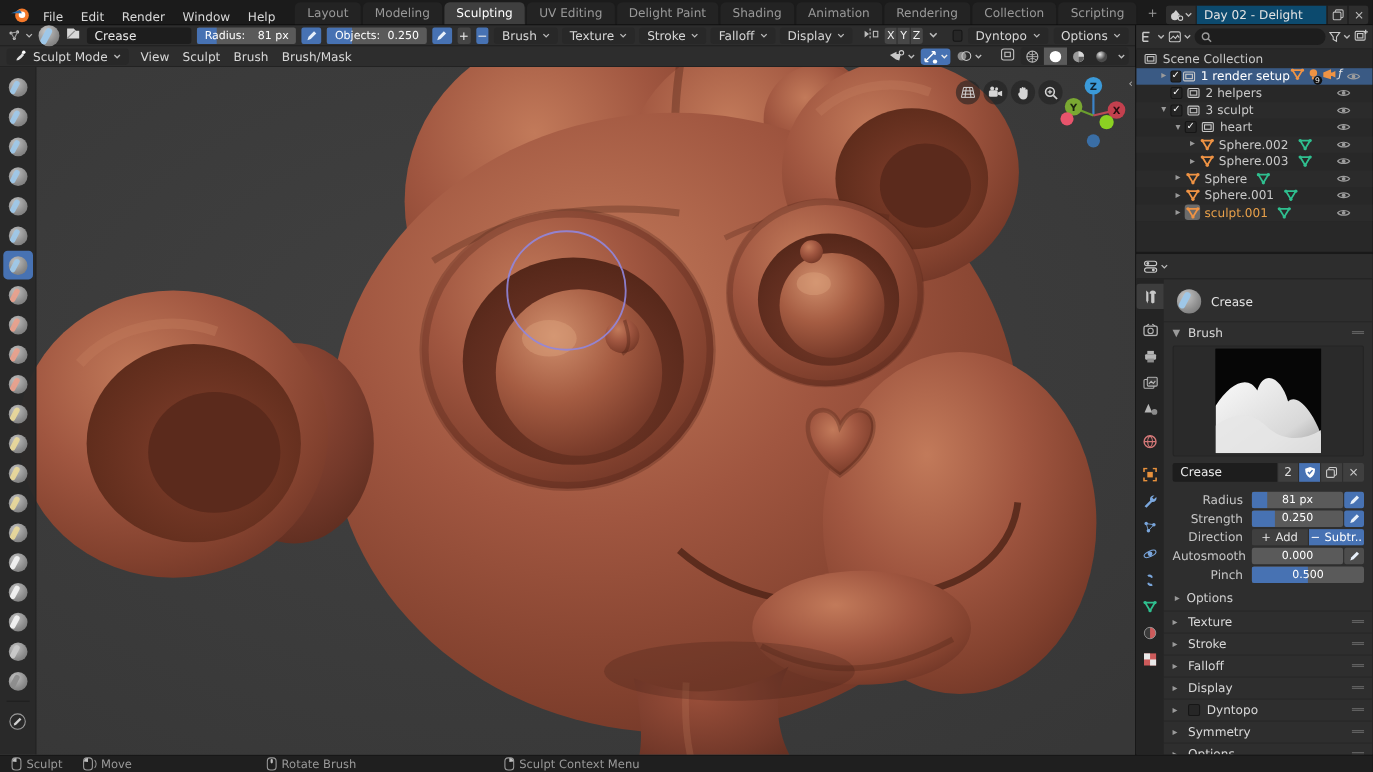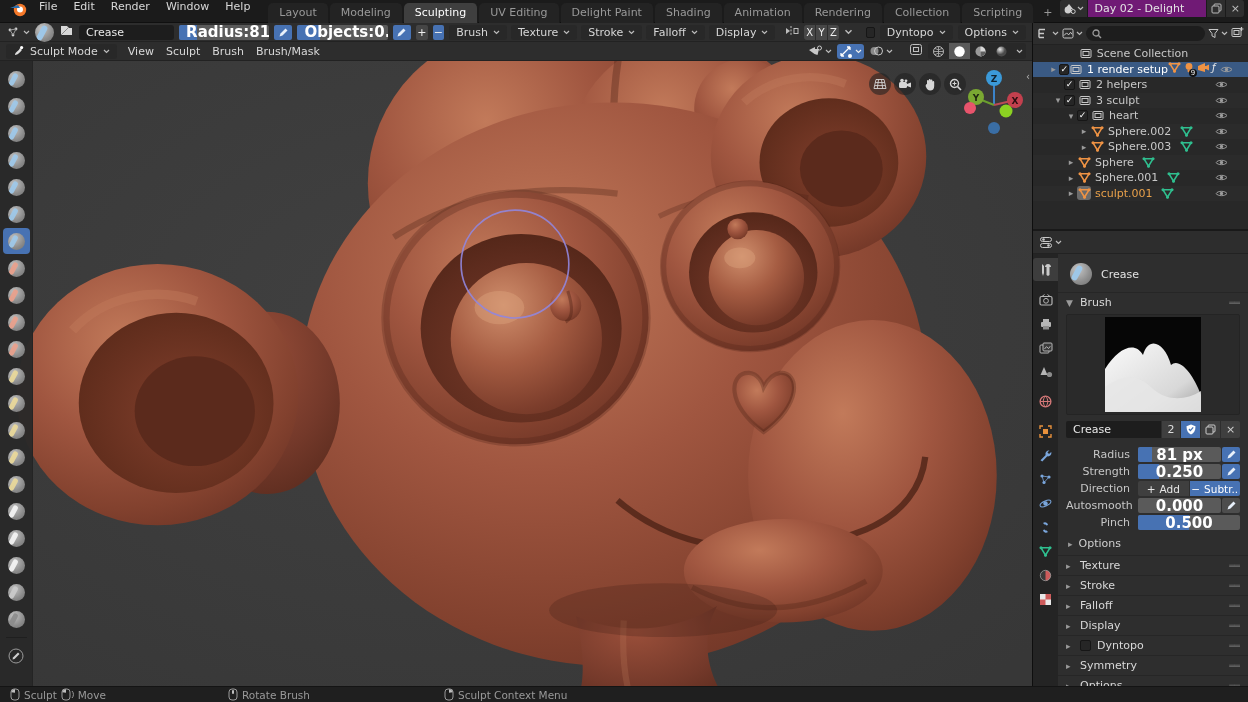--- a/index.html
+++ b/index.html
@@ -1,39 +1,39 @@
 <!DOCTYPE html>
 <html><head>
 <meta charset="utf-8">
 <style>
   * { margin:0; padding:0; box-sizing:border-box; user-select:none; }
   html,body { background:#111; }
   #app{ width:1248px; height:702px; position:relative; overflow:hidden;
         font-family:"DejaVu Sans","Liberation Sans",sans-serif; font-size:11px; color:#cfcfcf; background:#1b1b1b;}
   
-  #topbar{height:23px; display:flex; align-items:flex-start; background:#1b1b1b; border-bottom:1px solid #101010; padding:0 6px;}
+  #topbar{height:23px; display:flex; align-items:flex-end; background:#1b1b1b; border-bottom:1px solid #101010; padding:0 6px;}
   .logo{width:18px;height:18px;margin:0 4px;display:flex;align-items:center;justify-content:center;}
   .menu-item{padding:2px 8px;color:#d8d8d8;border-radius:3px;}
   #workspaces{display:flex;margin-left:10px;height:23px;align-items:flex-end;}
   .ws-tab{padding:3px 11px 4px;color:#999;background:#232323;border-right:1px solid #1b1b1b;border-radius:5px 5px 0 0;margin-right:1px;white-space:nowrap;}
   .ws-tab.active{background:#3f3f3f;color:#fff;}
   .ws-add{padding:3px 8px 4px;color:#999;}
   #topbar-right{margin-left:auto;display:flex;gap:6px;align-items:center;}
   .id-widget{display:flex;align-items:center;background:#232323;border-radius:3px;height:17px;overflow:hidden;}
   .id-widget .icon-btn{padding:0 3px;height:100%;display:flex;align-items:center;background:#2e2e2e;border-right:1px solid #1b1b1b;gap:1px;}
-  .id-widget .id-name{background:#701a75;min-width:118px;padding:0 6px;height:100%;display:flex;align-items:center;color:#e3e3e3;}
+  .id-widget .id-name{background:#0c4a6e;min-width:118px;padding:0 6px;height:100%;display:flex;align-items:center;color:#e3e3e3;}
   .id-widget .mini-btn{width:19px;height:100%;display:flex;align-items:center;justify-content:center;background:#2e2e2e;border-left:1px solid #1b1b1b;color:#bbb;}
   
   #main{display:flex;height:663px;}
   #left{width:1032px;display:flex;flex-direction:column;}
   .hdr{height:19px;background:#2d2d2d;display:flex;align-items:center;padding:0 6px;gap:5px;border-bottom:1px solid #222;}
   .field{background:#1d1d1d;border-radius:3px;height:15px;display:flex;align-items:center;padding:0 7px;color:#e8e8e8;}
   .slider{position:relative;height:15px;background:#5a5a5a;border-radius:2px;overflow:hidden;display:flex;align-items:center;justify-content:space-between;padding:0 7px;color:#fff;}
   .slider .fill{position:absolute;left:0;top:0;bottom:0;background:#4772b3;}
-  .slider span{position:relative;z-index:1;font-size:15px;white-space:nowrap;font-weight:bold;}
+  .slider span{position:relative;z-index:1;font-size:10px;white-space:nowrap;}
   .pen-btn{width:18px;height:15px;border-radius:2px;display:flex;align-items:center;justify-content:center;background:#4d4d4d;flex:none;}
   .pen-btn.on{background:#4772b3;}
   .sq-btn{width:15px;height:15px;border-radius:2px;background:#454545;color:#eee;display:flex;align-items:center;justify-content:center;font-size:11px;}
   .sq-btn.on{background:#4772b3;}
   .dd{background:#282828;border-radius:3px;height:15px;display:flex;align-items:center;gap:5px;padding:0 7px;color:#d6d6d6;white-space:nowrap;}
   .hmenu{padding:2px 6px;color:#d8d8d8;border-radius:3px;}
   .spacer{flex:1;}
   .axis-btn{width:14px;height:15px;background:#474747;color:#f0f0f0;display:flex;align-items:center;justify-content:center;font-size:10px;}
   .axis-group{display:flex;gap:1px;border-radius:3px;overflow:hidden;}
   .chk{width:11px;height:11px;background:#262626;border:1px solid #161616;border-radius:2px;display:flex;align-items:center;justify-content:center;color:#fff;font-size:9px;line-height:9px;}
@@ -53,21 +53,21 @@
   #vp-icons{position:absolute;top:12px;right:66px;display:flex;gap:3px;z-index:4;}
   .vp-round{width:22px;height:22px;border-radius:50%;background:rgba(33,33,33,.6);display:flex;align-items:center;justify-content:center;}
   #gizmo{position:absolute;top:4px;right:6px;z-index:4;}
   #vp-collapse{position:absolute;top:8px;right:0px;color:#b5b5b5;z-index:4;font-size:10px;padding:2px;}
   
   #right{width:216px;display:flex;flex-direction:column;border-left:1px solid #0e0e0e;}
   #outliner{height:206px;background:#282828;display:flex;flex-direction:column;}
   #outliner-hdr{height:22px;background:#2d2d2d;display:flex;align-items:center;gap:3px;padding:0 4px;border-bottom:1px solid #222;}
   #ol-search{flex:1;background:#1d1d1d;border-radius:8px;height:15px;display:flex;align-items:center;padding:0 6px;gap:4px;color:#888;}
   #tree{flex:1;overflow:hidden;padding-top:1px;}
-  .orow{height:15.5px;display:flex;align-items:center;padding-right:20px;color:#c8c8c8;white-space:nowrap;justify-content:center;}
+  .orow{height:15.5px;display:flex;align-items:center;padding-right:20px;color:#c8c8c8;white-space:nowrap;}
   .orow:nth-child(even){background:#2b2b2b;}
   .orow.selected{background:#3a5a84;color:#fff;}
   .orow .lbl{margin-left:4px;}
   .orow.activeobj .lbl{color:#e8a04a;}
   .orow .exp{width:12px;text-align:center;color:#9a9a9a;font-size:9px;flex:none;}
   .orow .right-icons{margin-left:auto;display:flex;align-items:center;gap:3px;}
   .iconbox{display:flex;align-items:center;justify-content:center;width:14px;height:14px;flex:none;}
   .iconbox.boxed{background:#6b6b6b;border-radius:3px;}
   #splitbar{height:2px;background:#191919;}
   #props{flex:1;background:#2e2e2e;display:flex;flex-direction:column;overflow:hidden;}
@@ -1164,21 +1164,21 @@
 
   <footer id="statusbar">
     <span id="sb-left" style="display:flex;gap:4px;align-items:center">
         <span class="sb-item" style="margin-left:0px">
           <svg width="10" height="13" viewBox="0 0 10 13">
             <rect x="1" y="1" width="8" height="11" rx="3" fill="none" stroke="#9a9a9a"></rect>
             <path d="M5,1.2 a4,4 0 0 0 -3.8,3 L5,4.8 z" fill="#bfbfbf"></path>
           </svg>
           <span>Sculpt</span>
         </span>
-        <span class="sb-item" style="">
+        <span class="sb-item" style="margin-left:14px">
           <svg width="13" height="13" viewBox="0 0 13 13">
             <rect x="1" y="1" width="8" height="11" rx="3" fill="none" stroke="#9a9a9a"></rect>
             <path d="M5,1.2 a4,4 0 0 0 -3.8,3 L5,4.8 z" fill="#bfbfbf"></path>
             <path d="M11,3 a5,5 0 0 1 0,7" stroke="#9a9a9a" fill="none"></path>
           </svg>
           <span>Move</span>
         </span>
         <span class="sb-item" style="margin-left:118px">
           <svg width="10" height="13" viewBox="0 0 10 13">
             <rect x="1" y="1" width="8" height="11" rx="3" fill="none" stroke="#9a9a9a"></rect>

